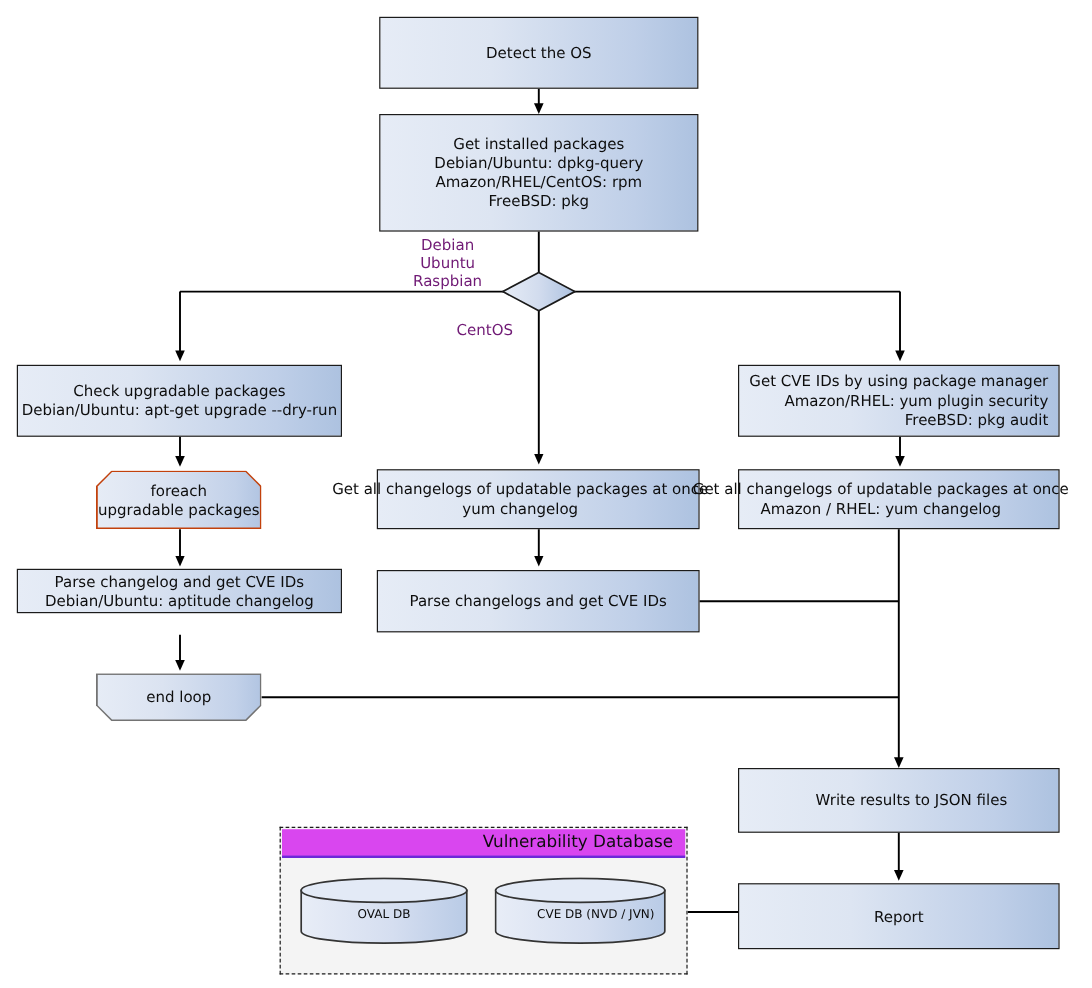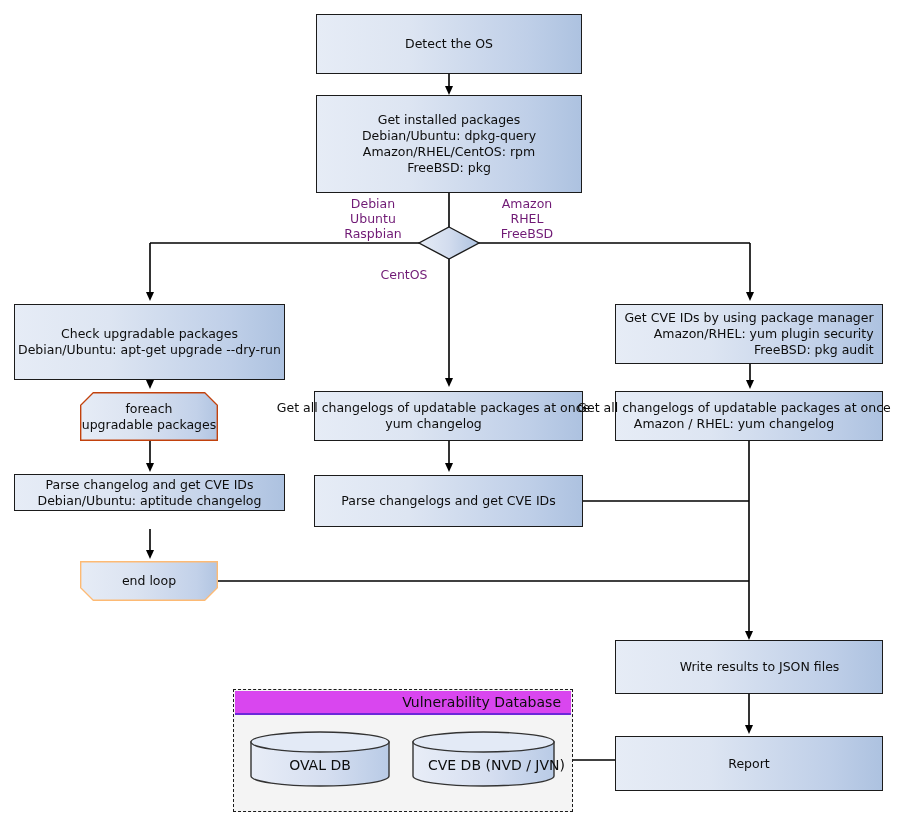--- a/index.html
+++ b/index.html
@@ -44,21 +44,21 @@
   }
   .loop-start-border {
     position: absolute;
     box-sizing: border-box;
     background: #c2410c;
     clip-path: polygon(13px 0, calc(100% - 13px) 0, 100% 13px, 100% 100%, 0 100%, 0 13px);
   }
   .loop-end-border {
     position: absolute;
     box-sizing: border-box;
-    background: #fdba74;
+    background: #737373;
     clip-path: polygon(0 0, 100% 0, 100% calc(100% - 13px), calc(100% - 13px) 100%, 13px 100%, 0 calc(100% - 13px));
   }
   .loop-inner {
     position: absolute;
     inset: 1.4px;
     display: flex;
     align-items: center;
     justify-content: center;
     text-align: center;
     font-size: 12.5px;
@@ -106,21 +106,21 @@
     text-align: center;
   }
   
   .cyl {
     position: absolute;
   }
   .cyl-label {
     position: absolute;
     width: 100%;
     text-align: center;
-    font-size: 14px;
+    font-size: 10px;
     color: #0d0d0d;
     white-space: nowrap;
   }
   svg.wires {
     position: absolute;
     left: 0;
     top: 0;
     width: 910px;
     height: 823px;
     pointer-events: none;
@@ -201,31 +201,26 @@
       <polygon points="31,1 61,17 31,33 1,17" fill="url(#dgrad)" stroke="#1b1b1b" stroke-width="1.4"></polygon>
     </svg>
   </div>
 
   <div class="edge-label" style="left:330px; top:196px; width:86px; text-align:center;">
     <span>Debian</span><br>
     <span>Ubuntu</span><br>
     <span>Raspbian</span>
   </div>
 
-  <div class="edge-label" style="left:484px; top:196px; width:86px; text-align:center;">
-    <span>Amazon</span><br>
-    <span>RHEL</span><br>
-    <span>FreeBSD</span>
-  </div>
 
   <div class="edge-label" style="left:368px; top:267px; width:72px; text-align:center;">
     <span>CentOS</span>
   </div>
 
-  <div class="node proc" style="left:14px; top:304px; width:271px; height:76px;">
+  <div class="node proc" style="left:14px; top:304px; width:271px; height:60px;">
     <span class="lbl">
       <span>Check upgradable packages</span><br>
       <span>Debian/Ubuntu: apt-get upgrade --dry-run</span>
     </span>
   </div>
 
   <div class="loop-start-border" style="left:80px; top:392px; width:138px; height:49px;">
     <div class="loop-inner start">
       <span class="lbl">
         <span>foreach</span><br>

